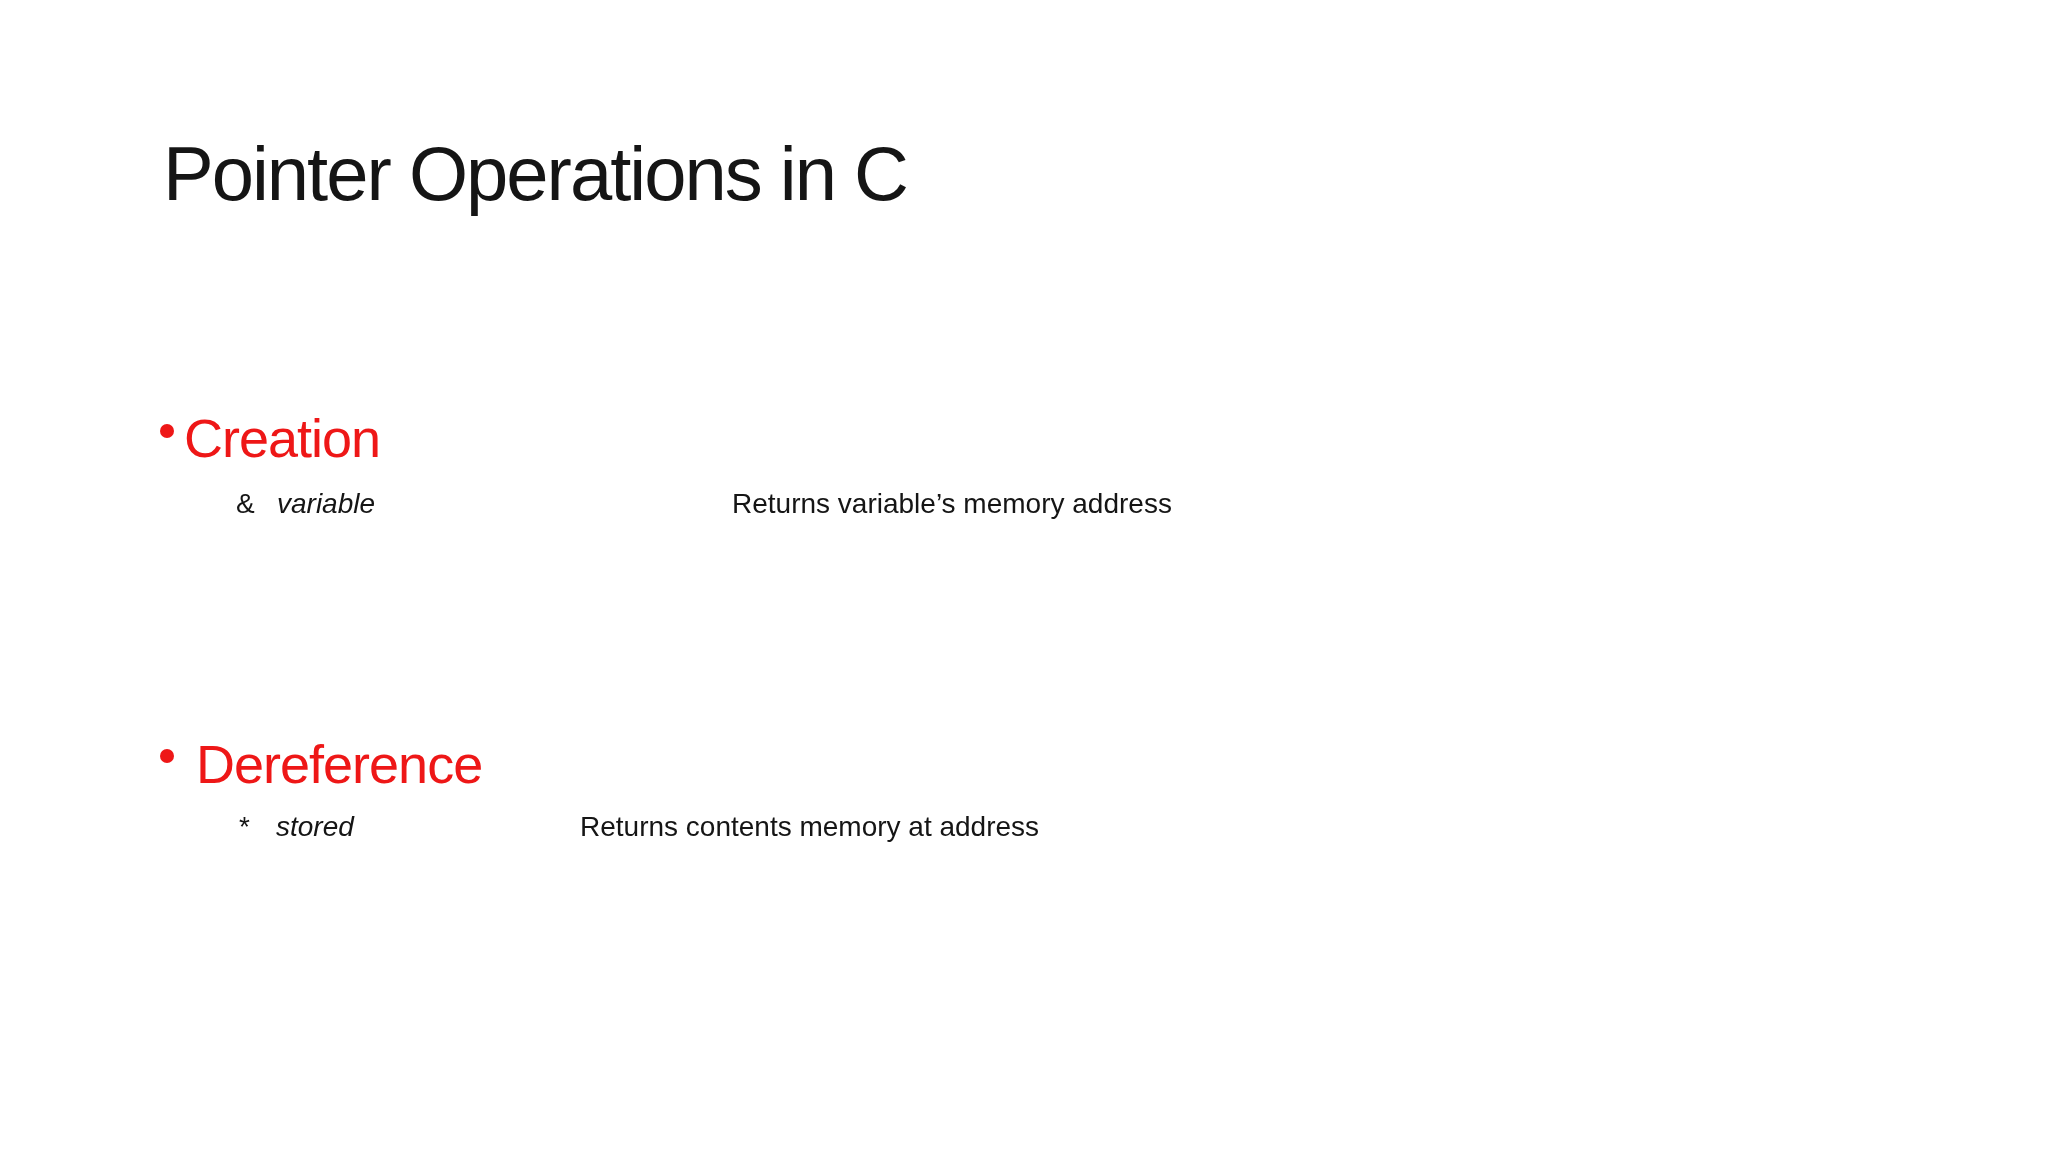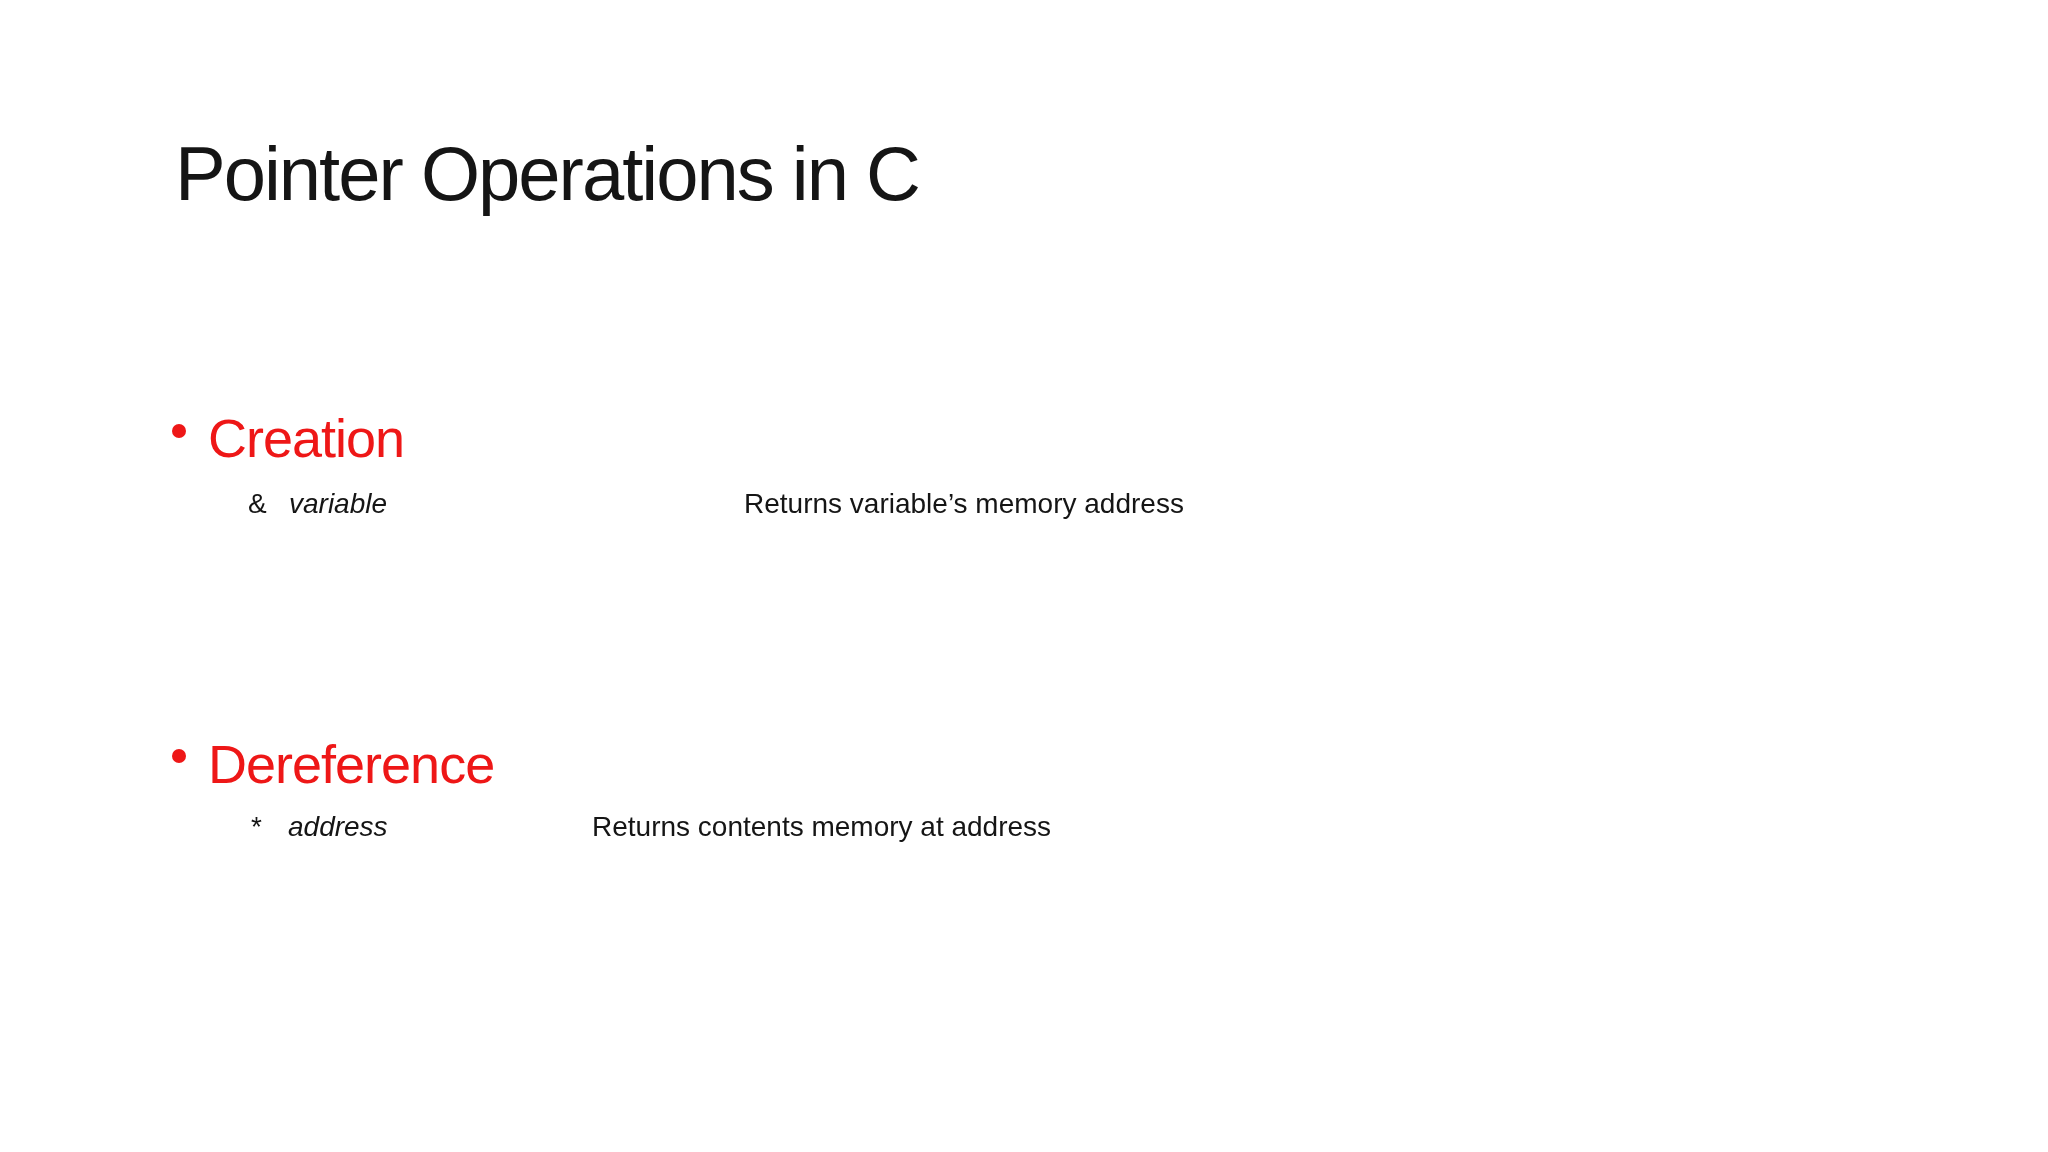--- a/index.html
+++ b/index.html
@@ -11,21 +11,20 @@
     height: 1152px;
     background: var(--background, #ffffff);
     font-family: "Liberation Sans", sans-serif;
     overflow: hidden;
   }
   .slide {
     position: relative;
     width: 1756px;
     height: 1152px;
     background: var(--background, #ffffff);
-    margin-left: 12px;
   }
   .slide-title {
     position: absolute;
     left: 163px;
     top: 136px;
     margin: 0;
     font-size: 76px;
     font-weight: 400;
     line-height: 1;
     letter-spacing: -2px;
@@ -44,21 +43,21 @@
   .section-heading {
     position: absolute;
     margin: 0;
     font-size: 54px;
     font-weight: 400;
     line-height: 1;
     letter-spacing: -1px;
     color: var(--heading-red, #ee1717);
     white-space: nowrap;
   }
-  .heading-creation    { left: 196px; top: 411px; }
+  .heading-creation    { left: 184px; top: 411px; }
   .heading-dereference { left: 196px; top: 737px; }
   .detail-line {
     position: absolute;
     font-size: 28px;
     line-height: 1;
     color: var(--text-dark, #151515);
     white-space: nowrap;
   }
   .line-creation    { left: 236px; top: 490px; }
   .line-dereference { left: 239px; top: 813px; }
@@ -93,17 +92,17 @@
 
   <div class="detail-line line-creation">
     <span class="op">&amp;</span><span class="operand">variable</span>
     <span class="desc">Returns variable’s memory address</span>
   </div>
 
   <span class="bullet-dot dot-dereference"></span>
   <h2 class="section-heading heading-dereference">Dereference</h2>
 
   <div class="detail-line line-dereference">
-    <span class="op">*</span><span class="operand">address</span>
+    <span class="op">*</span><span class="operand">stored</span>
     <span class="desc">Returns contents memory at address</span>
   </div>
 
 </div>
 
 </body></html>

